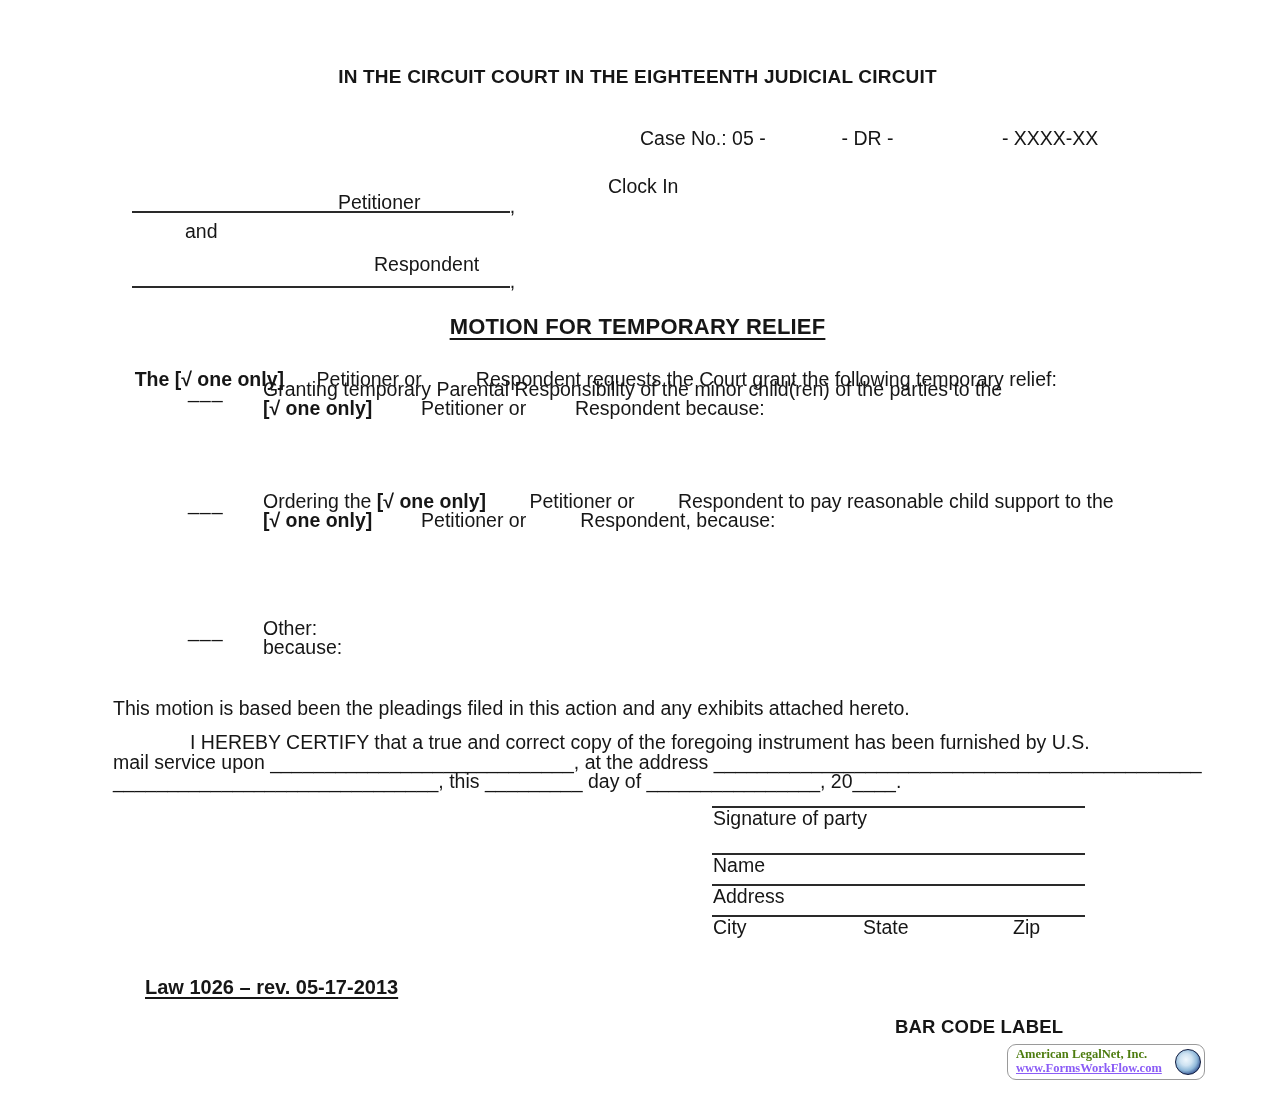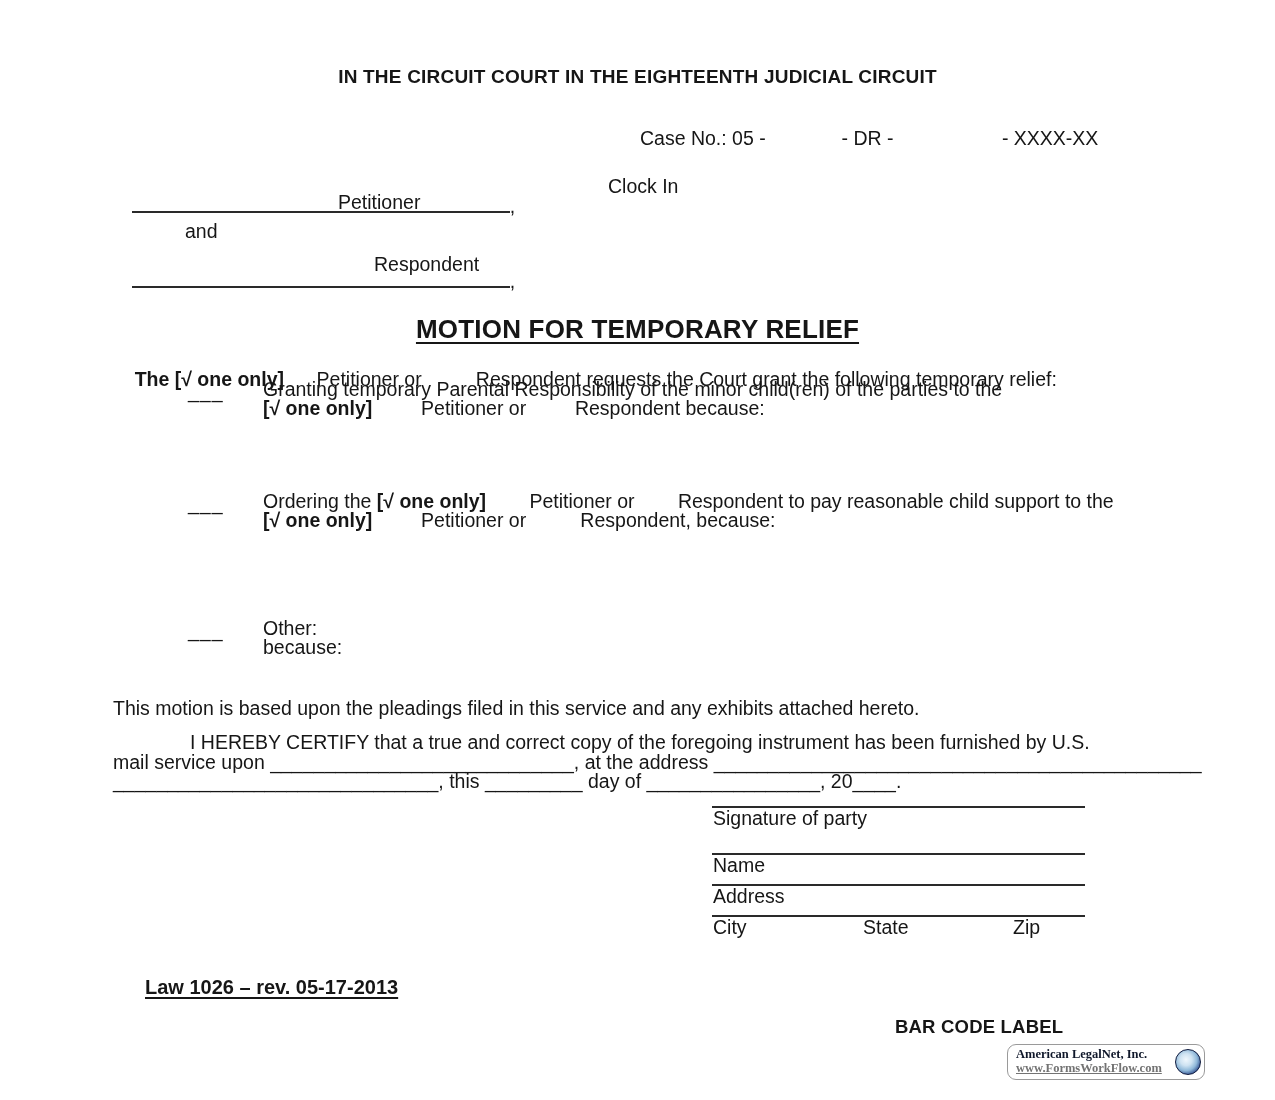--- a/index.html
+++ b/index.html
@@ -24,21 +24,21 @@
   .case-line{left:640px;top:128px;line-height:20px;}
   .clock-in{left:608px;top:176px;line-height:20px;}
 
   .nameline{white-space:pre;line-height:20px;}
   .rule{display:inline-block;width:378px;height:14px;border-bottom:2px solid #2a2a2a;}
 
   .pet-label{left:338px;top:192px;line-height:20px;}
   .and-label{left:185px;top:221px;line-height:20px;}
   .resp-label{left:341px;top:254px;line-height:20px;margin-left:33px;}
 
-  .motion-title{top:314px;font-weight:bold;font-size:26px;letter-spacing:.2px;
+  .motion-title{top:314px;font-weight:bold;font-size:22px;letter-spacing:.2px;
     }
   .motion-title span{text-decoration:underline;text-decoration-thickness:2px;text-underline-offset:4px;}
 
   .intro{left:113px;top:349px;line-height:20px;}
 
   .item{left:188px;display:flex;align-items:flex-start;}
   .item .blank{width:75px;flex:0 0 75px;letter-spacing:1px;}
   .item .itext{line-height:19px;}
 
   .basis{left:113px;top:698px;line-height:20px;}
@@ -53,21 +53,21 @@
 
   .law-ref{left:145px;top:976px;font-weight:bold;font-size:20px;}
   .law-ref span{text-decoration:underline;text-decoration-thickness:2px;text-underline-offset:3px;}
 
   .barcode-label{left:895px;top:1016px;font-weight:bold;font-size:18.5px;letter-spacing:.2px;}
 
   .legalnet{left:1007px;top:1044px;width:198px;height:36px;
     border:1.5px solid #9a9a9a;border-radius:9px;background:#ffffff;
     box-sizing:border-box;padding:2px 6px 2px 8px;
     font-family:"Liberation Serif", serif;font-size:12.5px;font-weight:bold;line-height:14px;}
-  .legalnet .lname{color:#0f172a;}
+  .legalnet .lname{color:#4d7c0f;}
   .legalnet .lurl{text-decoration:underline;cursor:pointer;}
   .globe{position:absolute;right:3px;top:4px;width:26px;height:26px;border-radius:50%;
     background:radial-gradient(circle at 42% 40%, #f0f7fd 0%, #cfe3f2 30%, #8fb8d9 55%, #32508f 78%, #121f4a 100%);
     border:1px solid #0e1a3e;box-sizing:border-box;}
 </style>
 </head>
 <body>
 
 <div class="page">
 
@@ -116,21 +116,21 @@
   </div>
 
   <div class="abs item" style="top:619px;">
     <span class="blank pre">___</span>
     <div class="itext">
       <div class="pre"><span>Other:</span><span class="b"></span><span></span></div>
       <div class="pre"><span>because:</span><span class="b"></span><span></span></div>
     </div>
   </div>
 
-  <div class="abs basis">This motion is based upon the pleadings filed in this service and any exhibits attached hereto.</div>
+  <div class="abs basis">This motion is based been the pleadings filed in this action and any exhibits attached hereto.</div>
 
   <div class="abs certificate">
     <div class="pre indent">I HEREBY CERTIFY that a true and correct copy of the foregoing instrument has been furnished by U.S.</div>
     <div class="pre">mail service upon ____________________________, at the address _____________________________________________</div>
     <div class="pre">______________________________, this _________ day of ________________, 20____.</div>
   </div>
 
   <div class="abs sigrule" style="top:806px;"></div>
   <div class="abs siglabel" style="top:809px;">Signature of party</div>
 
@@ -146,17 +146,17 @@
   </div>
 
   <div class="abs law-ref">
     <span>Law 1026 – rev. 05-17-2013</span>
   </div>
 
   <div class="abs barcode-label">BAR CODE LABEL</div>
 
   <div class="abs legalnet">
     <div class="lname">American LegalNet, Inc.</div>
-    <div class="lurl" style="color:#737373;">www.FormsWorkFlow.com</div>
+    <div class="lurl" style="color:#8b5cf6;">www.FormsWorkFlow.com</div>
     <span class="globe"></span>
   </div>
 
 </div>
 
 </body></html>

